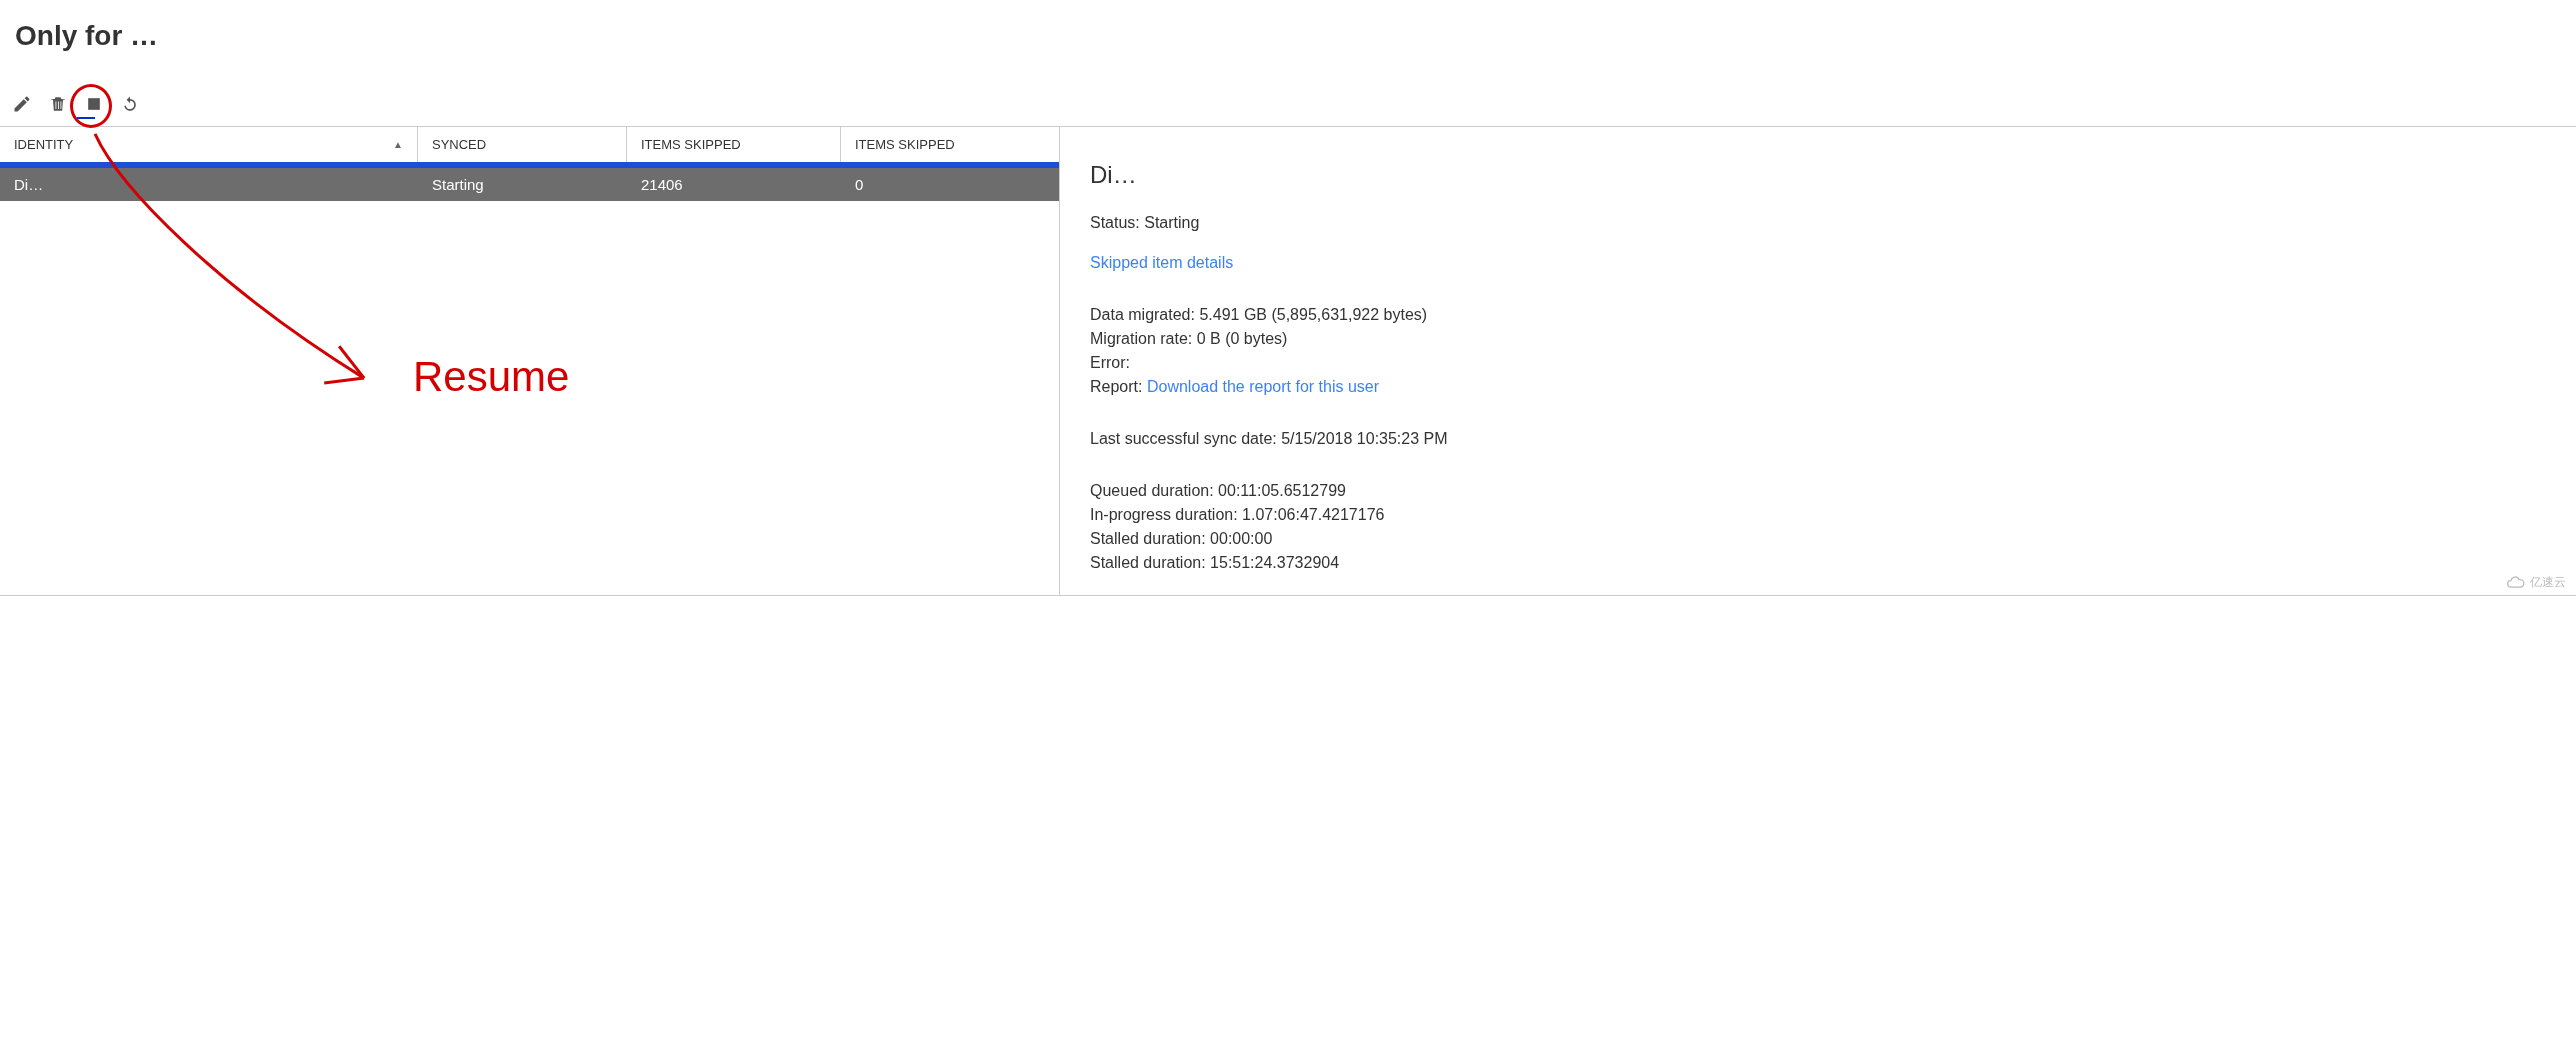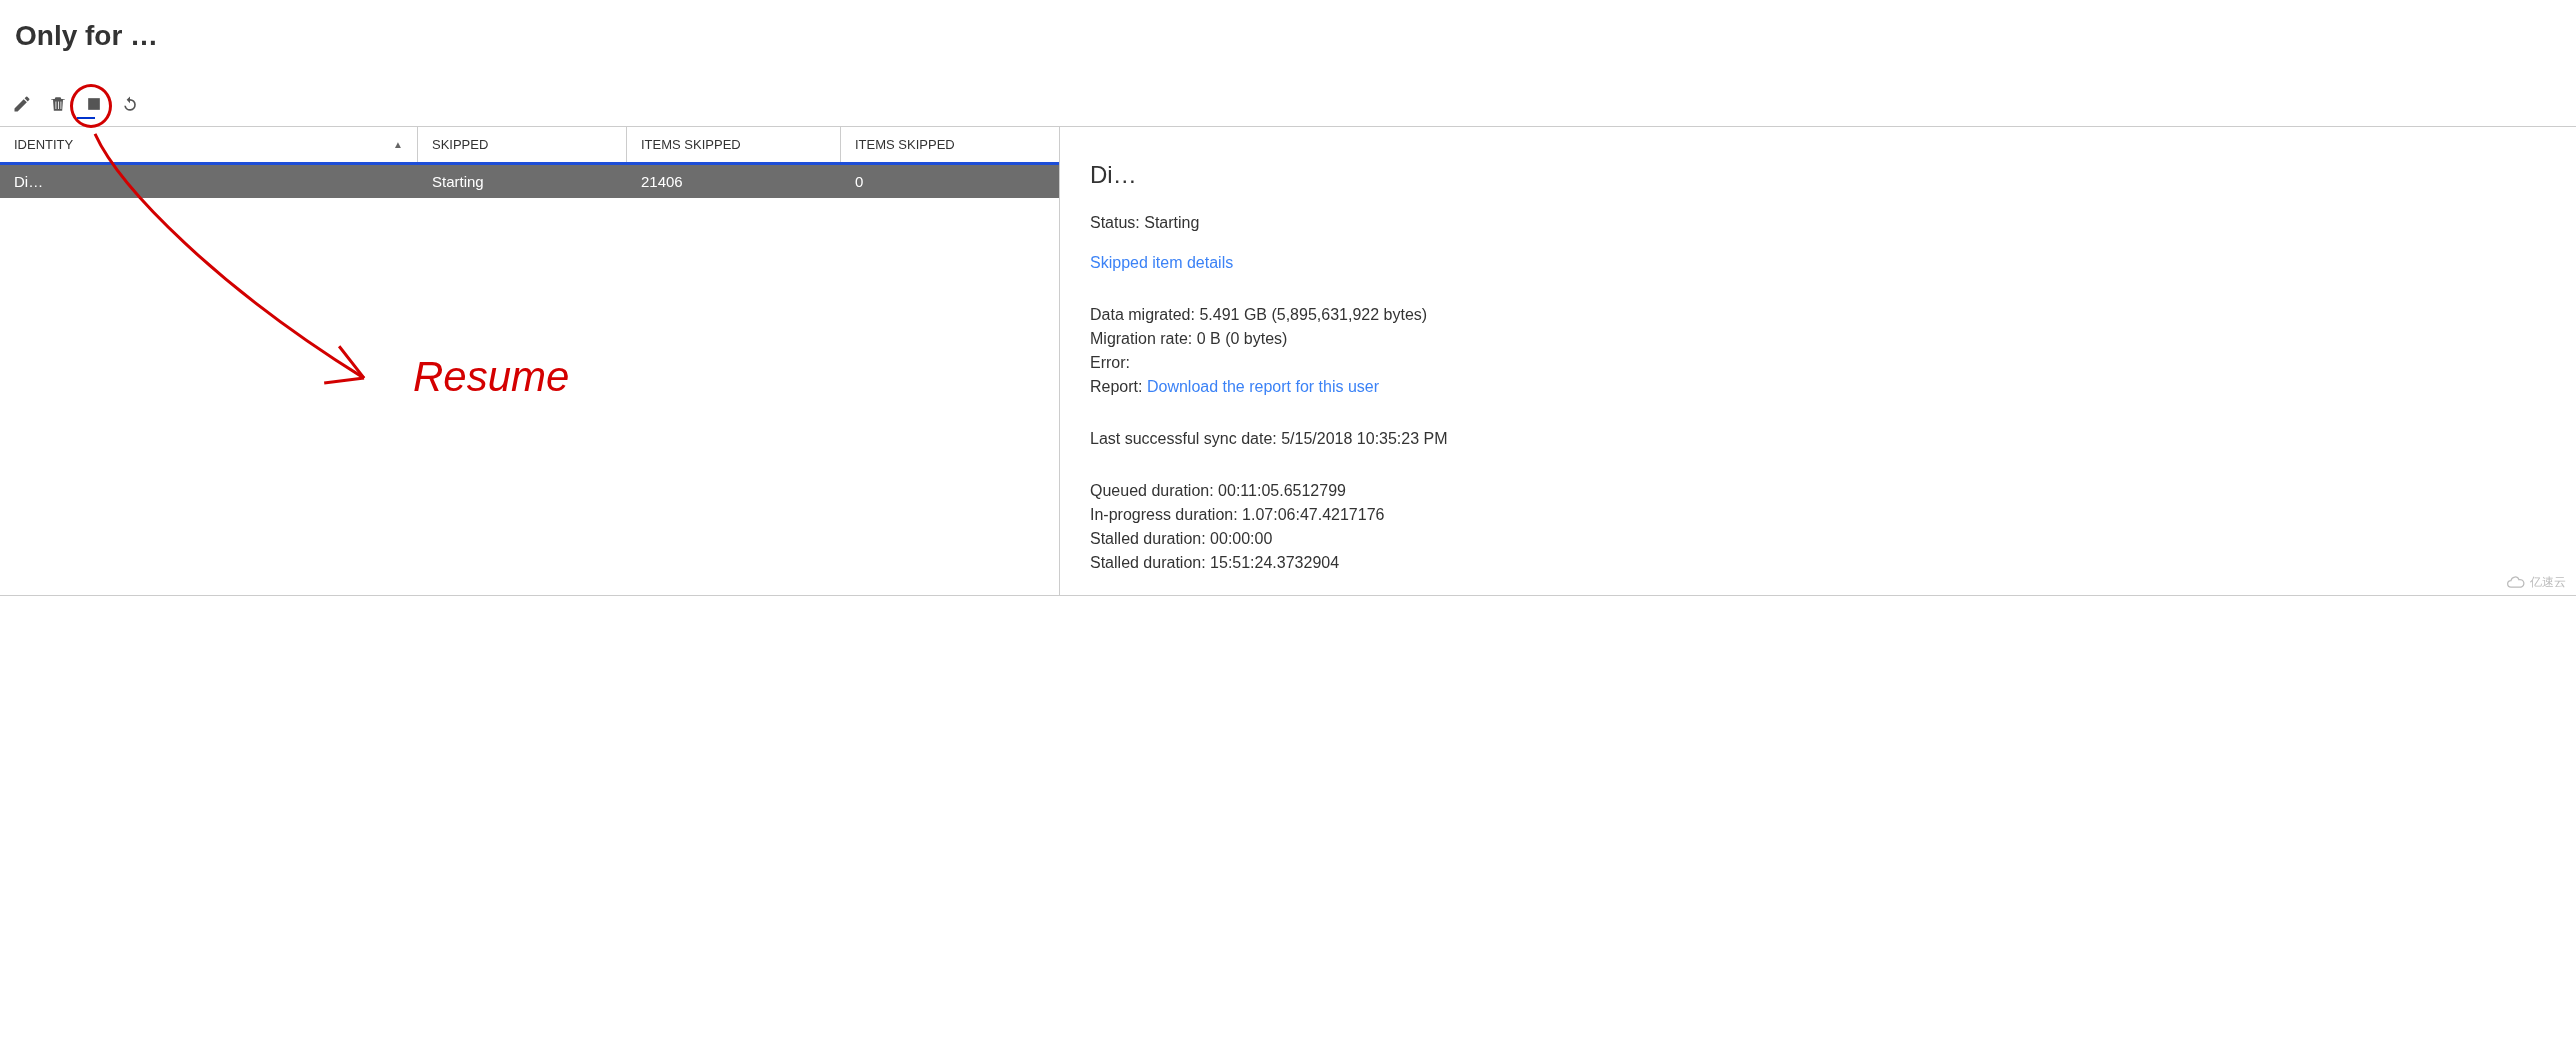--- a/index.html
+++ b/index.html
@@ -48,21 +48,21 @@
       border-top: 1px solid #ccc;
       border-bottom: 1px solid #ccc;
     }
     .table-area {
       flex: 0 0 1060px;
       border-right: 1px solid #ccc;
       min-height: 458px;
     }
     .table-header {
       display: flex;
-      border-bottom: 3px solid #1d4ed8;
+      border-bottom: 6px solid #1d4ed8;
       background: #fff;
     }
     .th {
       padding: 10px 14px;
       font-size: 13px;
       color: #333;
       border-right: 1px solid #ccc;
       display: flex;
       align-items: center;
       justify-content: space-between;
@@ -127,21 +127,20 @@
       top: 129px;
       pointer-events: none;
     }
     .annotation-text {
       position: absolute;
       left: 413px;
       top: 353px;
       font-size: 42px;
       color: #d40000;
       pointer-events: none;
-      font-style: italic;
     }
     .watermark {
       position: absolute;
       right: 10px;
       bottom: 5px;
       font-size: 12px;
       color: #bbb;
       display: flex;
       align-items: center;
       gap: 4px;
@@ -192,21 +191,21 @@
 
 <div class="content-wrap">
 
   <div class="table-area">
     <div class="table-header">
       <div class="th col-identity">
         <span>IDENTITY</span>
         <span class="sort-arrow">▲</span>
       </div>
       <div class="th col-status">
-        <span>SKIPPED</span>
+        <span>SYNCED</span>
       </div>
       <div class="th col-synced">
         <span>ITEMS SKIPPED</span>
       </div>
       <div class="th col-skipped">
         <span>ITEMS SKIPPED</span>
       </div>
     </div>
 
     <div class="table-row">

